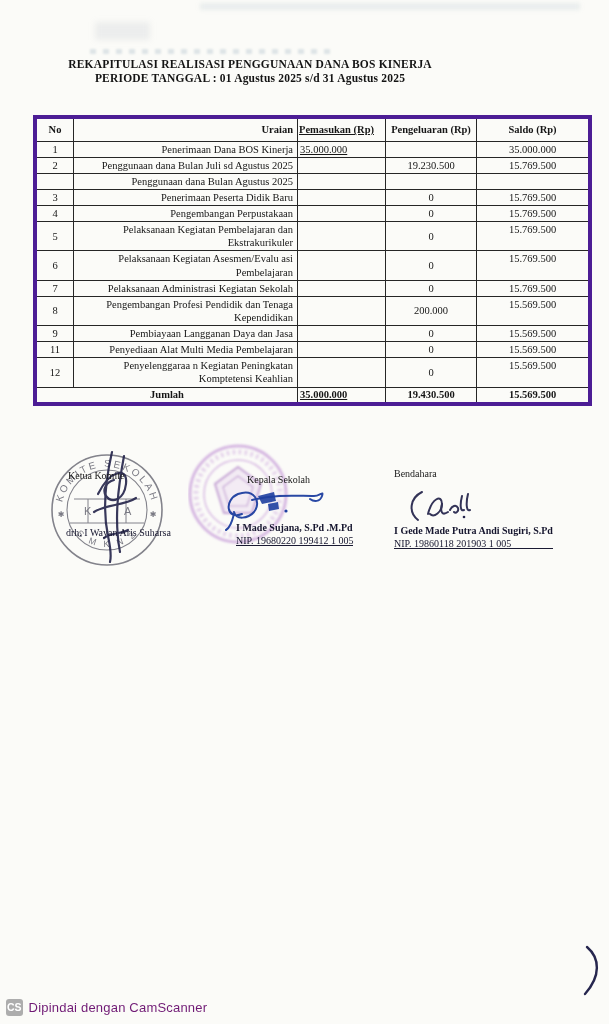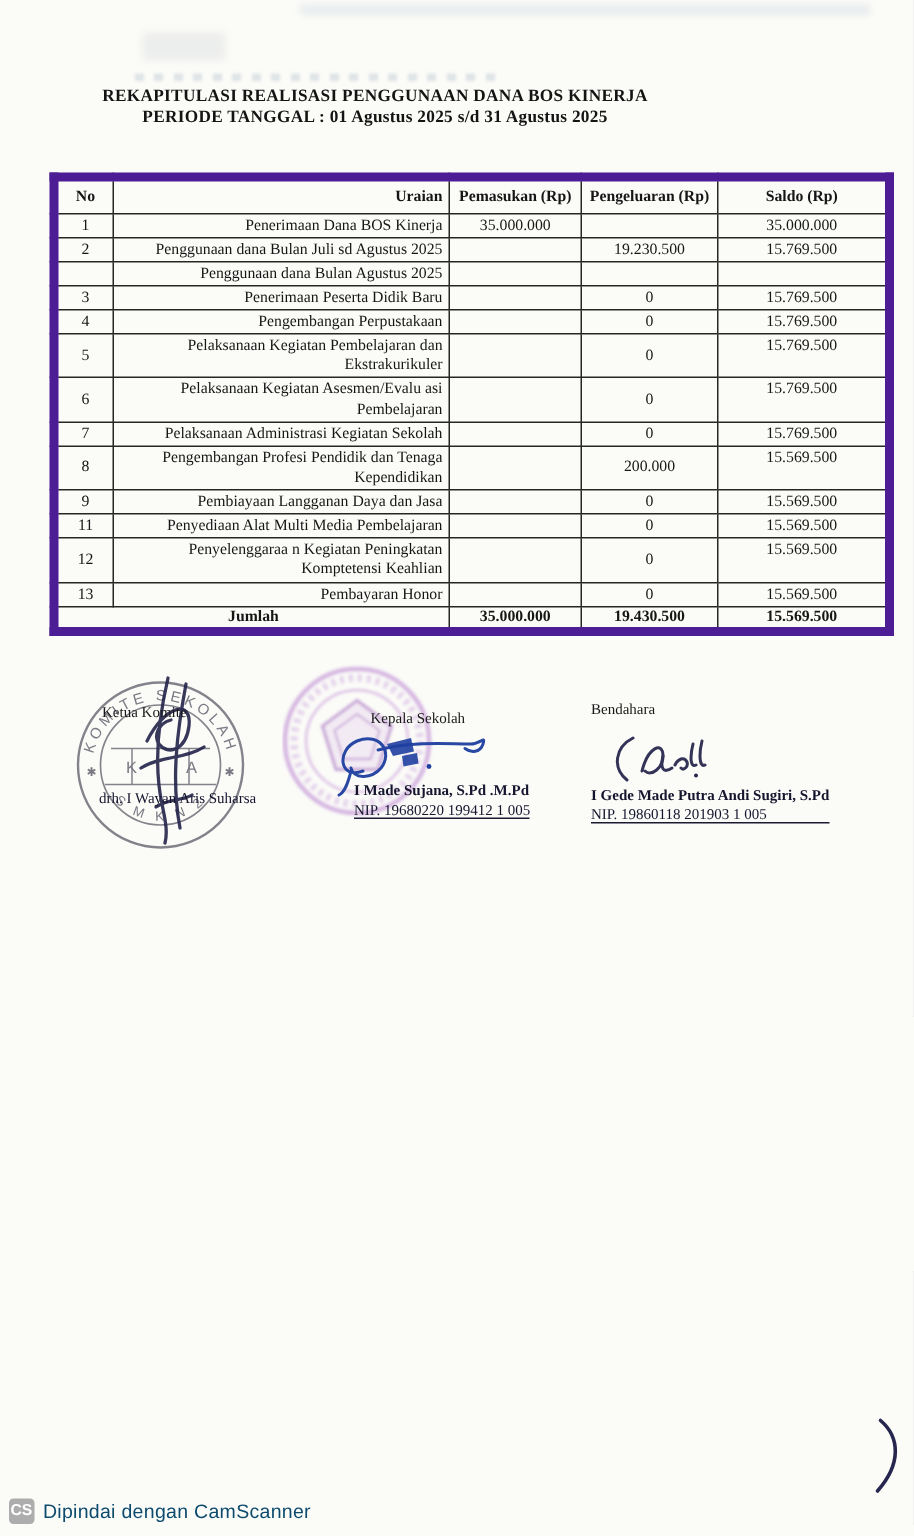--- a/index.html
+++ b/index.html
@@ -14,26 +14,26 @@
   .smudge-b{left:95px;top:22px;width:55px;height:18px;background:rgba(150,158,168,.14);filter:blur(3px);}
   .smudge-c{left:90px;top:49px;width:245px;height:5px;filter:blur(1px);
     background:repeating-linear-gradient(90deg,rgba(120,150,170,.22) 0 6px,transparent 6px 13px);}
 
   .doc-title{position:absolute;left:24px;top:57px;width:452px;text-align:center;
     font-weight:bold;font-size:11.5px;line-height:14px;color:#141414;letter-spacing:.2px;}
 
   table.main{position:absolute;left:33px;top:115px;width:541px;border-collapse:collapse;
     font-size:10.5px;line-height:1.25;color:#161616;table-layout:fixed;}
   table.main,table.main th,table.main td{border:1.4px solid #262626;}
-  table.main{border:6px solid #4c1d95;}
+  table.main{border:4px solid #4c1d95;}
   th{font-weight:bold;text-align:center;padding:2px 1px;}
   td{padding:0 2px;vertical-align:middle;}
   .c-no{width:34px;text-align:center;}
   .c-ur{width:215px;text-align:right;padding:1px 4px;}
-  .c-p{width:85px;text-align:center;}
+  .c-p{width:85px;text-align:left;text-decoration:underline;}
   .c-g{width:88px;text-align:center;margin-top:19px;}
   .c-s{width:109px;text-align:center;}
   thead tr{height:24px;}
   tr.r-s{height:16px;}
   tr.r-d{height:29px;}
   tr.r-total{height:17px;font-weight:bold;padding-left:20px;}
   td.vtop{vertical-align:top;padding-top:1px;}
   .total-label{text-align:center;font-weight:bold;}
 
   .sig-label{position:absolute;font-size:10px;color:#191919;}
@@ -46,21 +46,21 @@
   .stamp-school{left:188px;top:438px;width:102px;height:115px;}
   .sig-ketua{left:84px;top:448px;width:62px;height:120px;}
   .sig-kepala{left:216px;top:484px;width:110px;height:48px;}
   .sig-bendahara{left:406px;top:486px;width:80px;height:40px;}
   .pen-mark{left:580px;top:944px;width:26px;height:54px;}
 
   .scan-footer{position:absolute;left:6px;top:999px;display:flex;align-items:center;gap:6px;
     font-family:"Liberation Sans",sans-serif;}
   .cs-badge{background:#adadad;color:#ffffff;font-weight:bold;font-size:10.5px;
     padding:3px 1px;border-radius:3px;line-height:1;}
-  .scan-text{color:#0c4a6e;font-size:13px;letter-spacing:.2px;}
+  .scan-text{color:#701a75;font-size:13px;letter-spacing:.2px;}
 </style>
 </head>
 <body>
 
 <div class="page">
 
   <div class="smudge smudge-a"></div>
   <div class="smudge smudge-b"></div>
   <div class="smudge smudge-c"></div>
 
@@ -156,27 +156,20 @@
         <td class="c-p"></td>
         <td class="c-g">0</td>
         <td class="c-s">15.569.500</td>
       </tr>
       <tr class="r-d">
         <td class="c-no">12</td>
         <td class="c-ur">Penyelenggaraa n Kegiatan Peningkatan Komptetensi Keahlian</td>
         <td class="c-p"></td>
         <td class="c-g">0</td>
         <td class="c-s vtop">15.569.500</td>
-      </tr>
-      <tr class="r-s">
-        <td class="c-no">13</td>
-        <td class="c-ur">Pembayaran Honor</td>
-        <td class="c-p"></td>
-        <td class="c-g">0</td>
-        <td class="c-s">15.569.500</td>
       </tr>
       <tr class="r-total">
         <td class="total-label" colspan="2">Jumlah</td>
         <td class="c-p">35.000.000</td>
         <td class="c-g">19.430.500</td>
         <td class="c-s">15.569.500</td>
       </tr>
     </tbody>
   </table>
 

